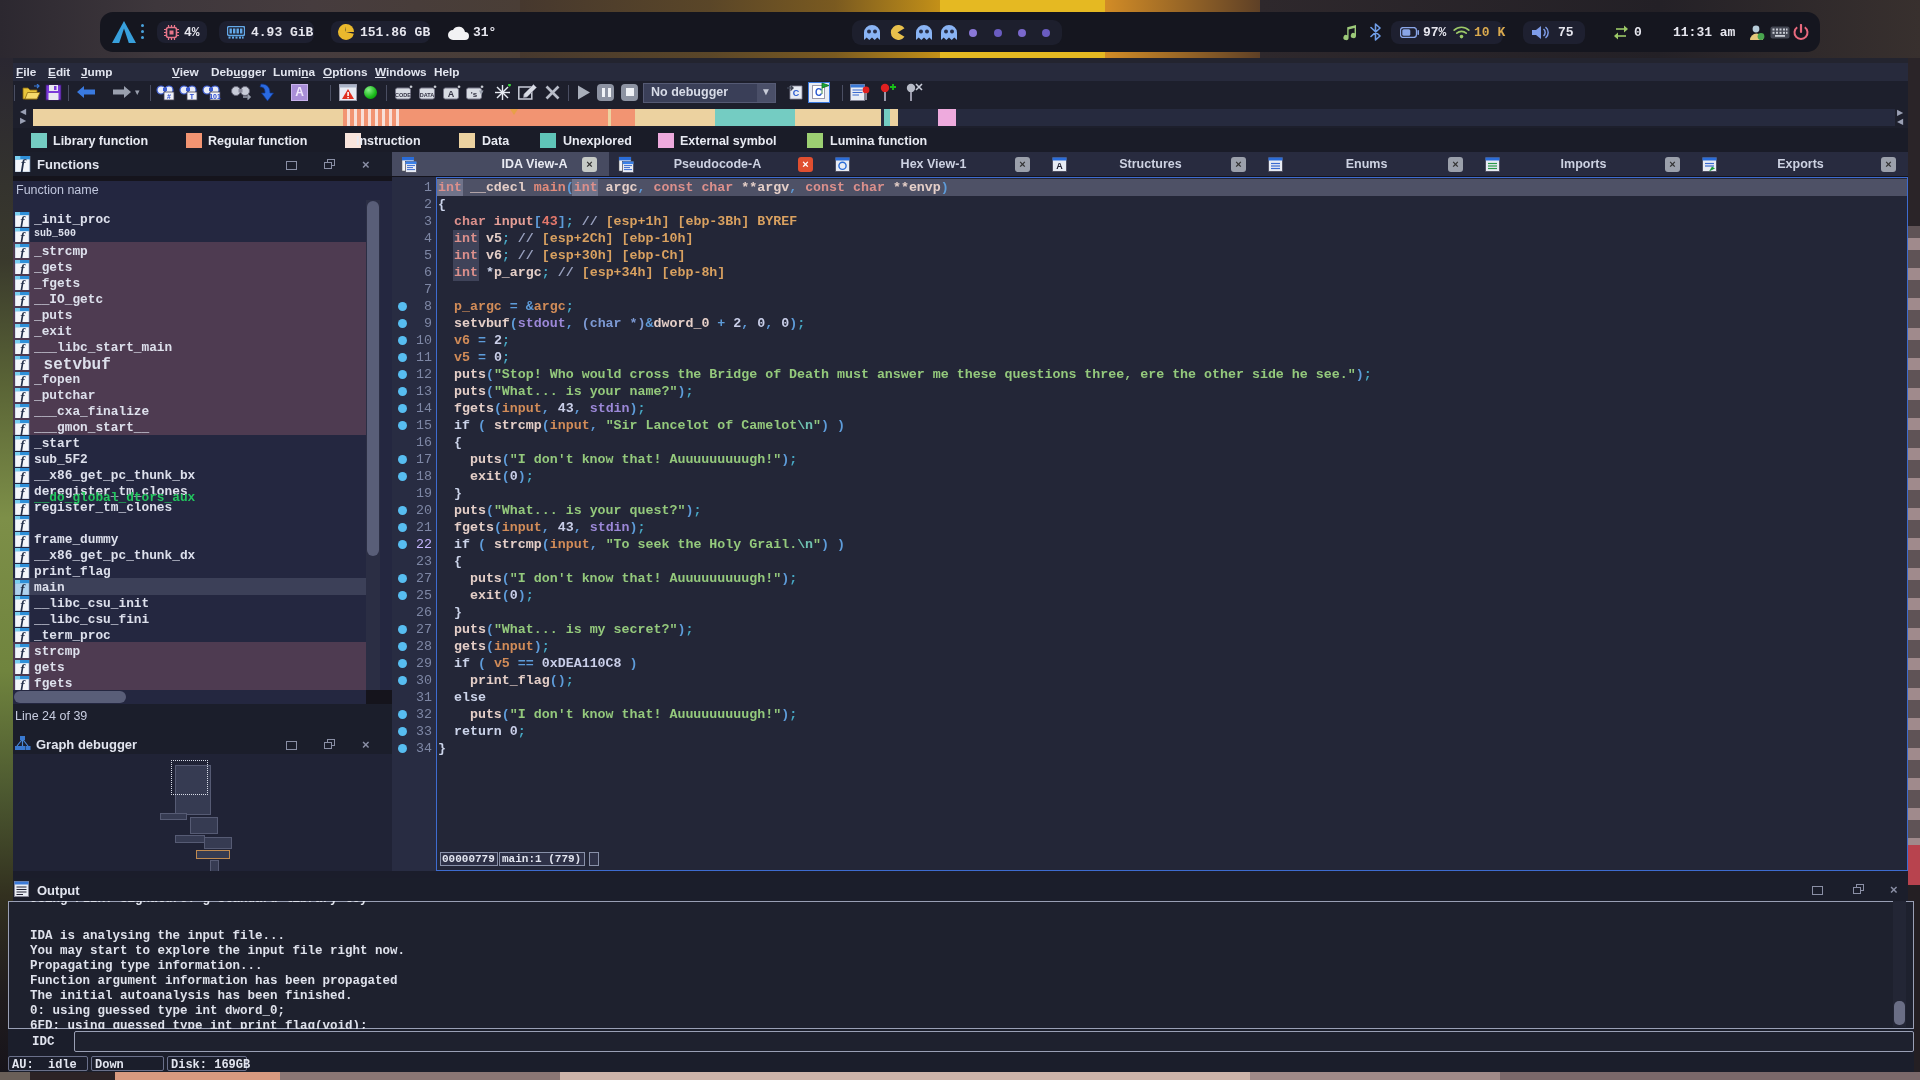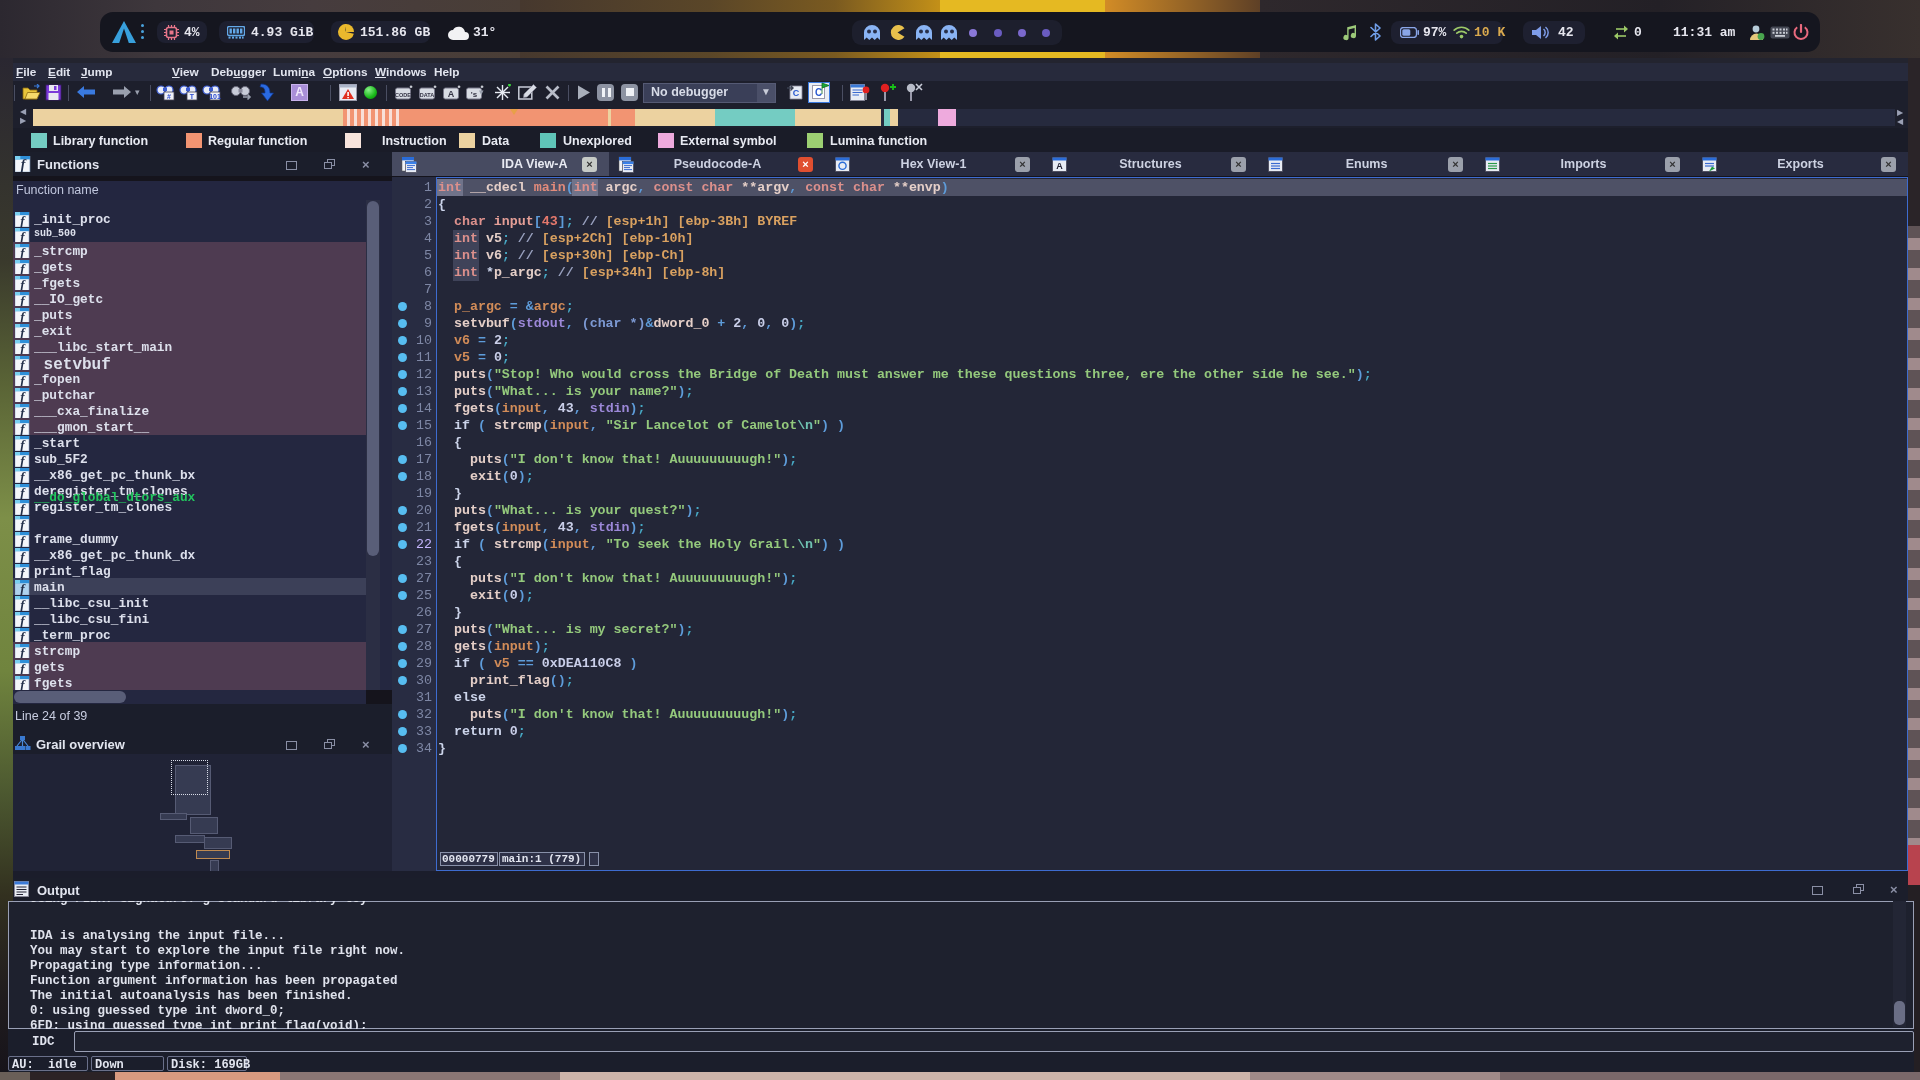--- a/index.html
+++ b/index.html
@@ -137,21 +137,21 @@
   </g>
   <circle cx="8.5" cy="10.6" r="1.8" fill="#9cc968"></circle>
 </svg>
 <div class="abs mono" style="left:1474px;top:25px;font-size:13px;font-weight:700;color:#d9a94e;">10 K</div>
 <div class="abs" style="left:1523px;top:21px;width:62px;height:23px;background:#1e2030;border-radius:8px;"></div>
 <svg class="abs" style="left:1532px;top:25px;" width="19" height="15" viewBox="0 0 19 15">
   <path d="M0 5 L4 5 L9 1 L9 14 L4 10 L0 10 Z" fill="#7e9ce8"></path>
   <path d="M11.5 4 A4.5 4.5 0 0 1 11.5 11" fill="none" stroke="#7e9ce8" stroke-width="1.5"></path>
   <path d="M13.5 2 A7 7 0 0 1 13.5 13" fill="none" stroke="#7e9ce8" stroke-width="1.5"></path>
 </svg>
-<div class="abs mono" style="left:1558px;top:25px;font-size:13px;font-weight:700;color:#e6e6ee;">42</div>
+<div class="abs mono" style="left:1558px;top:25px;font-size:13px;font-weight:700;color:#e6e6ee;">75</div>
 <svg class="abs" style="left:1612px;top:25px;" width="18" height="15" viewBox="0 0 18 15">
   <g fill="none" stroke="#9cc968" stroke-width="1.6">
     <path d="M4 4 L13 4"></path>
       <path d="M14 11 L5 11"></path>
   </g>
   <path d="M12 0.5 L16 4 L12 7.5 Z" fill="#9cc968"></path>
   <path d="M6 7.5 L2 11 L6 14.5 Z" fill="#9cc968"></path>
 </svg>
 <div class="abs mono" style="left:1634px;top:25px;font-size:13px;font-weight:700;color:#e6e6ee;">0</div>
 <div class="abs mono" style="left:1673px;top:25px;font-size:13px;font-weight:700;color:#e6e6ee;">11:31 am</div>
@@ -363,21 +363,21 @@
 <div class="abs" style="left:890px;top:109px;width:8px;height:17px;background:#ecd2a0;"></div>
 <div class="abs" style="left:938px;top:109px;width:18px;height:17px;background:#eeaadd;"></div>
 <div class="abs" style="left:510px;top:109px;width:0;height:0;border-left:4px solid transparent;border-right:4px solid transparent;border-top:6px solid #e8a048;"></div>
 
 <div class="abs" id="legend" style="left:13px;top:128px;width:1895px;height:24px;background:#1a1c28;"></div>
 <div class="abs" style="left:31px;top:133px;width:16px;height:15px;background:#74ccc2;"></div>
 <div class="abs" style="left:53px;top:134px;font-size:12.5px;font-weight:700;color:#e8eaf2;">Library function</div>
 <div class="abs" style="left:186px;top:133px;width:16px;height:15px;background:#f29472;"></div>
 <div class="abs" style="left:208px;top:134px;font-size:12.5px;font-weight:700;color:#e8eaf2;">Regular function</div>
 <div class="abs" style="left:345px;top:133px;width:16px;height:15px;background:#f8e4dc;"></div>
-<div class="abs" style="left:382px;top:134px;font-size:12.5px;font-weight:700;color:#e8eaf2;">Instruction</div>
+<div class="abs" style="left:356px;top:134px;font-size:12.5px;font-weight:700;color:#e8eaf2;">Instruction</div>
 <div class="abs" style="left:459px;top:133px;width:16px;height:15px;background:#ecd2a0;"></div>
 <div class="abs" style="left:482px;top:134px;font-size:12.5px;font-weight:700;color:#e8eaf2;">Data</div>
 <div class="abs" style="left:540px;top:133px;width:16px;height:15px;background:#5fc4b8;"></div>
 <div class="abs" style="left:563px;top:134px;font-size:12.5px;font-weight:700;color:#e8eaf2;">Unexplored</div>
 <div class="abs" style="left:658px;top:133px;width:16px;height:15px;background:#eeaadd;"></div>
 <div class="abs" style="left:680px;top:134px;font-size:12.5px;font-weight:700;color:#e8eaf2;">External symbol</div>
 <div class="abs" style="left:807px;top:133px;width:16px;height:15px;background:#9ccf72;"></div>
 <div class="abs" style="left:830px;top:134px;font-size:12.5px;font-weight:700;color:#e8eaf2;">Lumina function</div>
 
 <div class="abs" id="tabbar" style="left:392px;top:152px;width:1516px;height:24px;background:#282b3f;"></div>
@@ -711,21 +711,21 @@
     <g stroke="#4a8ad8" stroke-width="1.2" fill="none">
       <line x1="8.5" y1="4" x2="3" y2="11"></line>
       <line x1="8.5" y1="4" x2="14" y2="11"></line>
       <line x1="8.5" y1="4" x2="8.5" y2="11"></line>
     </g>
     <rect x="6" y="1" width="5" height="4" fill="#3a7ad0"></rect>
     <rect x="1" y="11" width="5" height="4" fill="#3a7ad0"></rect>
     <rect x="6" y="11" width="5" height="4" fill="#3a7ad0"></rect>
     <rect x="11.5" y="11" width="5" height="4" fill="#3a7ad0"></rect>
   </svg>
-<div class="abs" style="left:36px;top:737px;font-size:13px;font-weight:700;color:#e2e5ef;">Grail overview</div>
+<div class="abs" style="left:36px;top:737px;font-size:13px;font-weight:700;color:#e2e5ef;">Graph debugger</div>
 <div class="abs" style="left:286px;top:741px;width:11px;height:9px;border:1.5px solid #8a8fa5;"></div>
 <div class="abs" style="left:327px;top:739px;width:8px;height:7px;border:1.2px solid #8a8fa5;"></div>
 <div class="abs" style="left:324px;top:742px;width:8px;height:7px;border:1.2px solid #8a8fa5;background:#1b1e2b;"></div>
 <div class="abs" style="left:362px;top:737px;color:#8a8fa5;font-size:13px;font-weight:700;">×</div>
 <div class="abs" style="left:175px;top:765px;width:36px;height:50px;background:#363b52;border:1px solid #565b74;"></div>
 <div class="abs" style="left:171px;top:760px;width:37px;height:35px;border:1px dotted #d8dce8;"></div>
 <div class="abs" style="left:160px;top:813px;width:27px;height:7px;background:#363b52;border:1px solid #565b74;"></div>
 <div class="abs" style="left:190px;top:817px;width:28px;height:17px;background:#363b52;border:1px solid #565b74;"></div>
 <div class="abs" style="left:175px;top:835px;width:30px;height:8px;background:#363b52;border:1px solid #565b74;"></div>
 <div class="abs" style="left:204px;top:837px;width:28px;height:12px;background:#363b52;border:1px solid #565b74;"></div>

